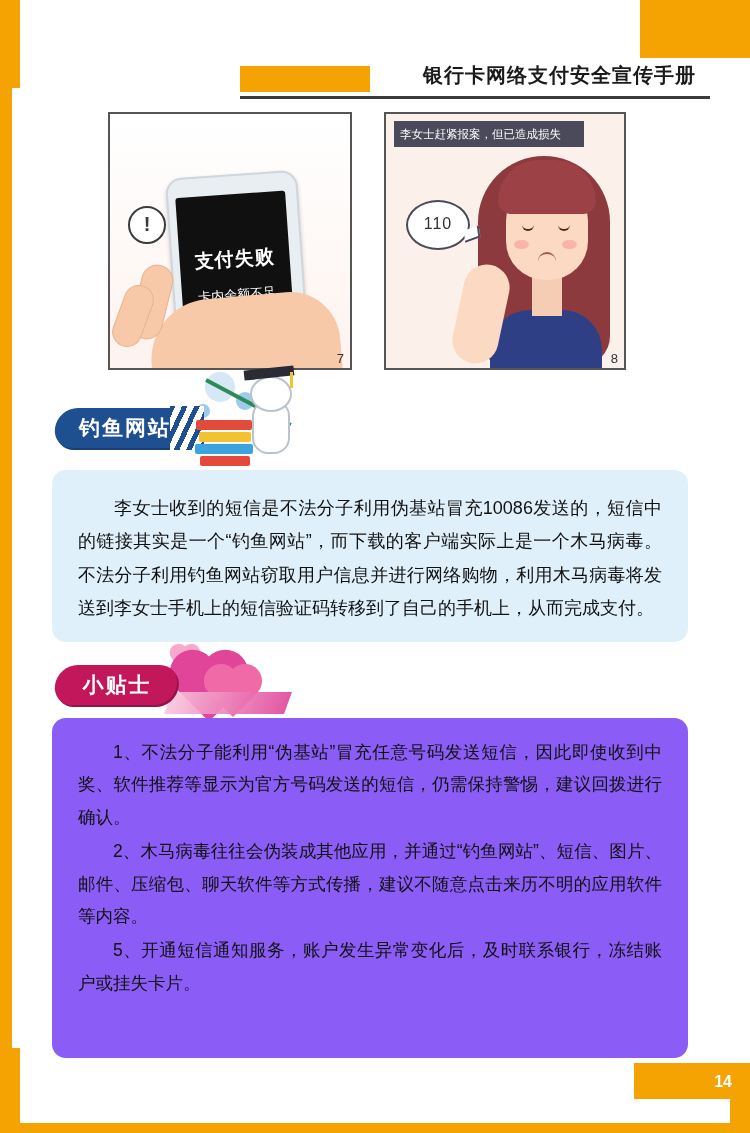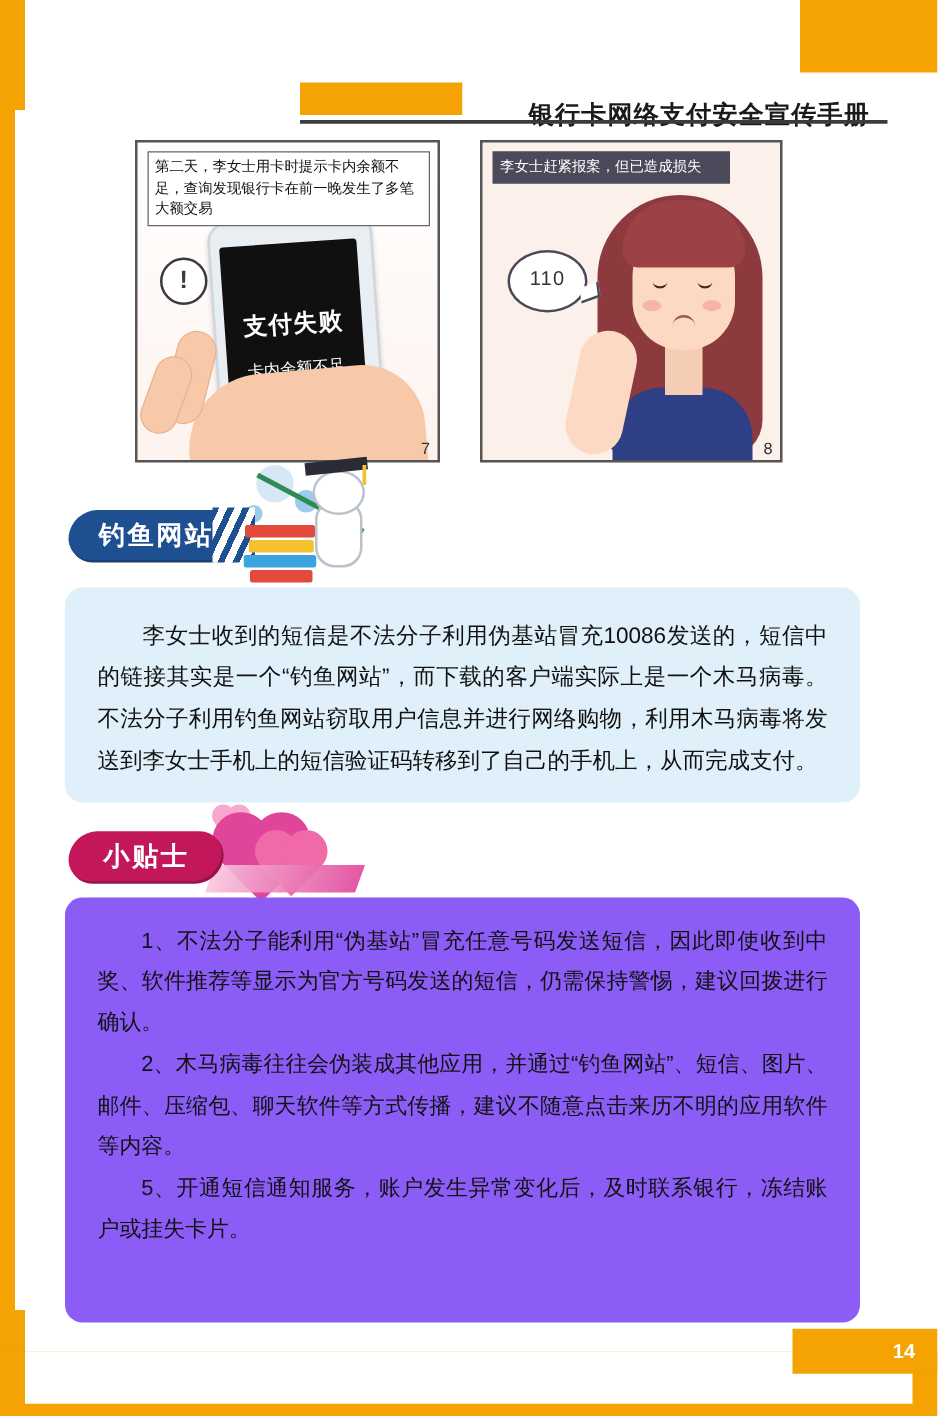--- a/index.html
+++ b/index.html
@@ -77,21 +77,21 @@
     position: absolute;
     left: 130px;
     top: 8px;
     width: 340px;
     height: 26px;
     background: #ffffff;
   }
   .header-title {
     position: absolute;
     right: 14px;
-    top: 20px;
+    top: 4px;
     font-size: 20px;
     font-weight: bold;
     color: #1a1a1a;
     letter-spacing: 1px;
     white-space: nowrap;
   }
   .header-rule {
     position: absolute;
     left: 240px;
     top: 96px;
@@ -577,21 +577,20 @@
   <div class="excl">!</div>
   <div class="phone">
     <div class="phone-screen">
       <div class="screen-line1">支付失败</div>
       <div class="screen-line2">卡内余额不足</div>
     </div>
   </div>
   <div class="hand"></div>
   <div class="finger f1"></div>
   <div class="finger f2"></div>
-  <div class="caption-box">第二天，李女士用卡时提示卡内余额不足，查询发现银行卡在前一晚发生了多笔大额交易</div>
   <div class="panel-num">7</div>
 </div>
 
 <div class="panel panel-8">
   <div class="w-hair-back"></div>
   <div class="w-body"></div>
   <div class="w-neck"></div>
   <div class="w-face"></div>
   <div class="w-hair-front"></div>
   <div class="w-eye w-eye-l"></div>

